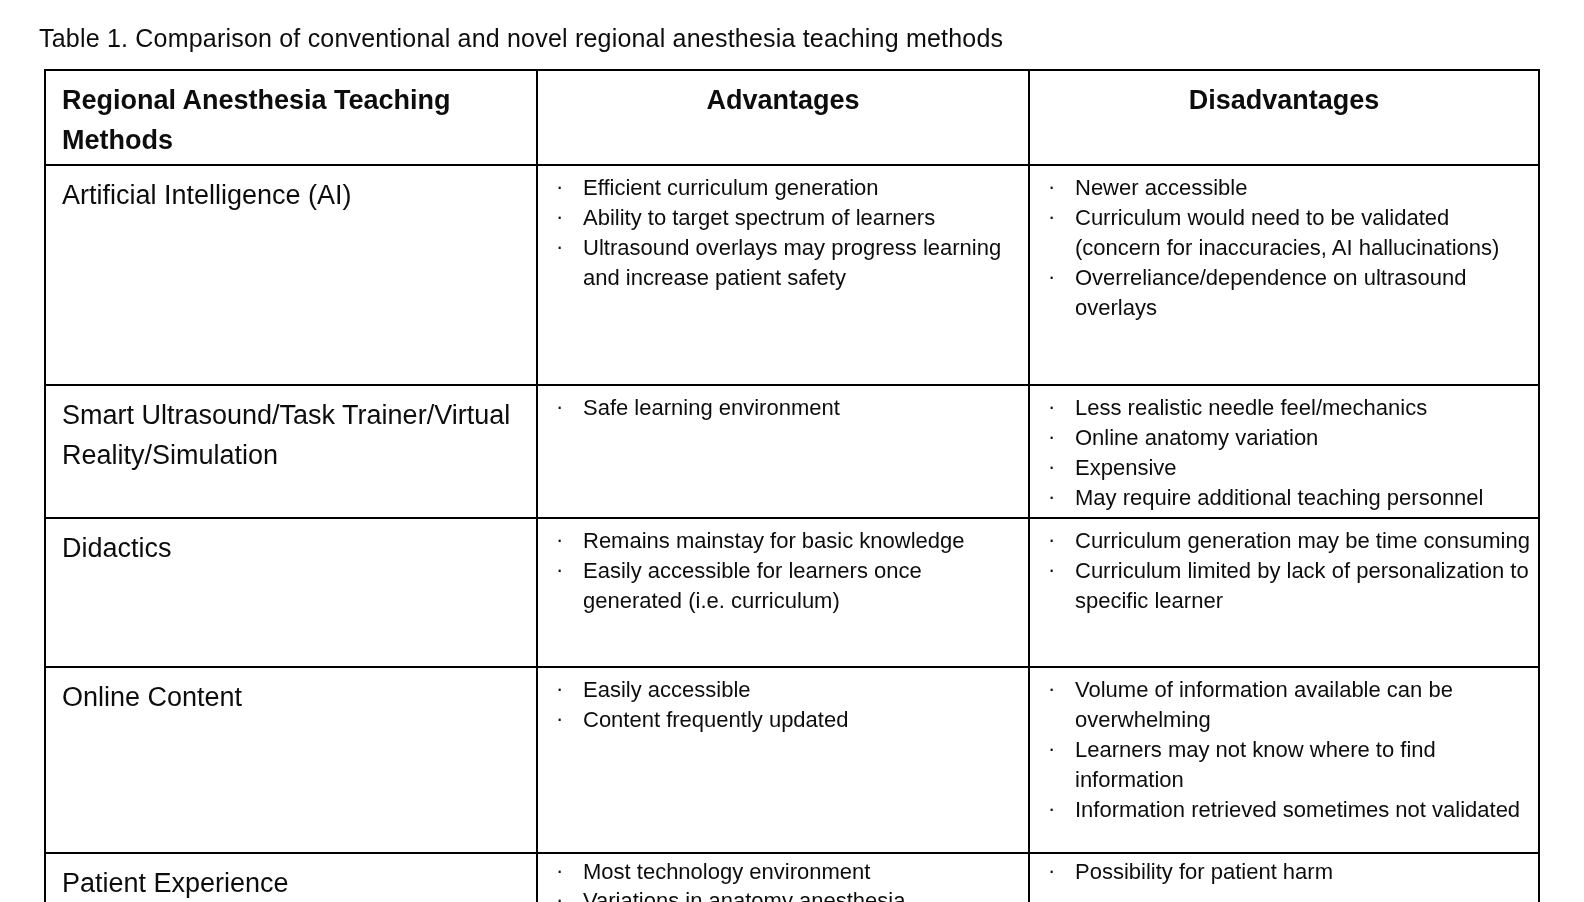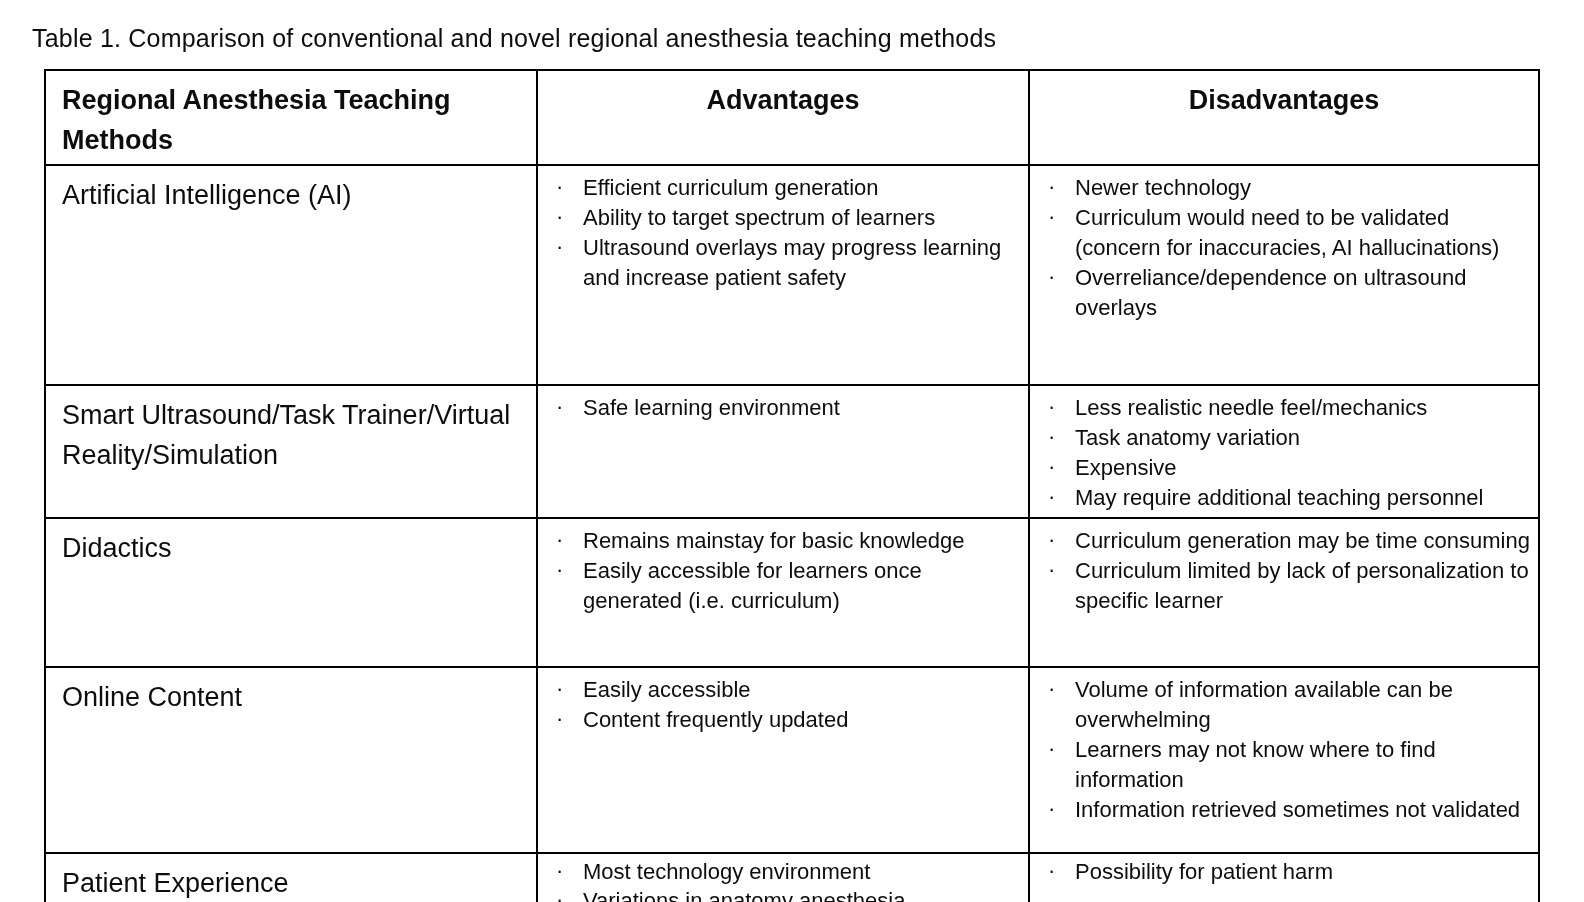--- a/index.html
+++ b/index.html
@@ -11,21 +11,21 @@
   }
   .page {
     position: relative;
     width: 1584px;
     height: 902px;
     background: #ffffff;
     overflow: hidden;
   }
   .doc-title {
     position: absolute;
-    left: 32px;
+    left: 39px;
     top: 24px;
     font-size: 25px;
     font-weight: 400;
     letter-spacing: 0.2px;
     white-space: nowrap;
   }
   table.cmp {
     position: absolute;
     left: 44px;
     top: 69px;
@@ -108,38 +108,38 @@
     <td class="method-cell">Artificial Intelligence (AI)</td>
     <td class="list-cell">
       <ul class="bullets">
               <li><span class="dot">·</span><span>Efficient curriculum generation</span></li>
               <li><span class="dot">·</span><span>Ability to target spectrum of learners</span></li>
               <li><span class="dot">·</span><span>Ultrasound overlays may progress learning and increase patient safety</span></li>
             </ul>
     </td>
     <td class="list-cell">
       <ul class="bullets">
-              <li><span class="dot">·</span><span>Newer technology</span></li>
+              <li><span class="dot">·</span><span>Newer accessible</span></li>
               <li><span class="dot">·</span><span>Curriculum would need to be validated (concern for inaccuracies, AI hallucinations)</span></li>
               <li><span class="dot">·</span><span>Overreliance/dependence on ultrasound overlays</span></li>
             </ul>
     </td>
   </tr>
 
   <tr>
     <td class="method-cell">Smart Ultrasound/Task Trainer/Virtual Reality/Simulation</td>
     <td class="list-cell">
       <ul class="bullets">
               <li><span class="dot">·</span><span>Safe learning environment</span></li>
             </ul>
     </td>
     <td class="list-cell">
       <ul class="bullets">
               <li><span class="dot">·</span><span>Less realistic needle feel/mechanics</span></li>
-              <li><span class="dot">·</span><span>Task anatomy variation</span></li>
+              <li><span class="dot">·</span><span>Online anatomy variation</span></li>
               <li><span class="dot">·</span><span>Expensive</span></li>
               <li><span class="dot">·</span><span>May require additional teaching personnel</span></li>
             </ul>
     </td>
   </tr>
 
   <tr>
     <td class="method-cell">Didactics</td>
     <td class="list-cell">
       <ul class="bullets">

